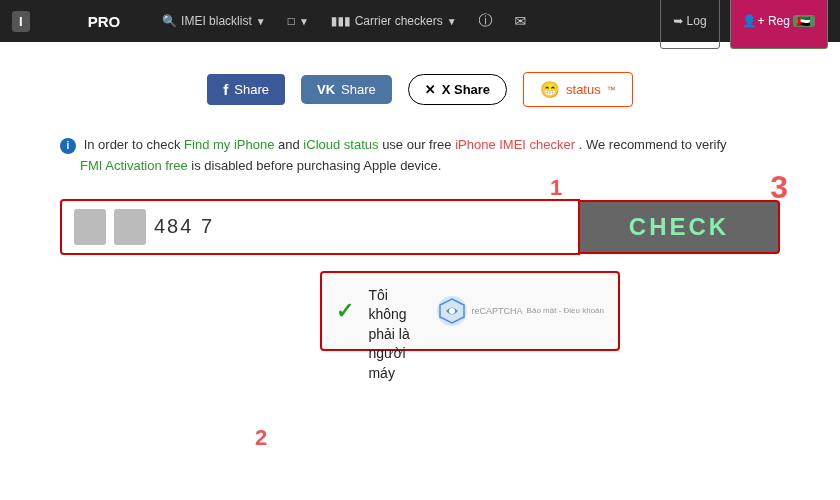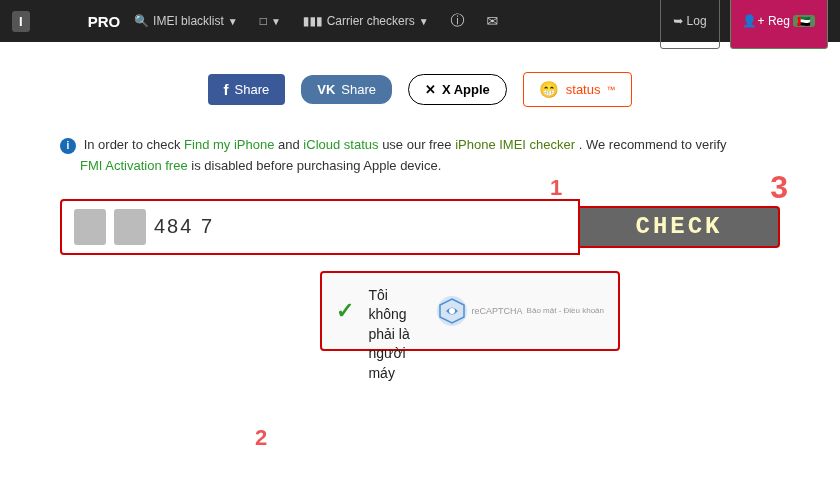--- a/index.html
+++ b/index.html
@@ -27,21 +27,21 @@
       font-weight: bold;
       font-size: 13px;
       padding: 3px 7px;
       border-radius: 3px;
       margin-right: 4px;
     }
     .nav-brand {
       color: #fff;
       font-weight: bold;
       font-size: 15px;
-      margin-right: 0;
+      margin-right: 28px;
       padding-left: 48px;
     }
     .nav-item {
       color: #ccc;
       font-size: 12px;
       display: flex;
       align-items: center;
       gap: 4px;
       padding: 4px 8px;
       cursor: pointer;
@@ -93,21 +93,21 @@
       cursor: pointer;
       display: flex;
       align-items: center;
       gap: 6px;
     }
     .share-vk {
       background: #4c75a3;
       color: #fff;
       border: none;
       padding: 7px 16px;
-      border-radius: 12px;
+      border-radius: 5px;
       font-size: 13px;
       cursor: pointer;
       display: flex;
       align-items: center;
       gap: 6px;
     }
     .share-x {
       background: #fff;
       color: #000;
       border: 1px solid #000;
@@ -134,21 +134,21 @@
     }
 
     
     .info-text {
       font-size: 13px;
       color: #333;
       line-height: 1.6;
       margin-bottom: 22px;
     }
     .info-text .link-green { color: #2a9a2a; text-decoration: none; }
-    .info-text .link-blue { color: #4d7c0f; text-decoration: none; }
+    .info-text .link-blue { color: #ef4444; text-decoration: none; }
     .info-icon {
       background: #1a6bb5;
       color: #fff;
       border-radius: 50%;
       width: 16px;
       height: 16px;
       display: inline-flex;
       align-items: center;
       justify-content: center;
       font-size: 10px;
@@ -192,31 +192,30 @@
       border: none;
       outline: none;
       font-size: 20px;
       color: #333;
       flex: 1;
       background: transparent;
       letter-spacing: 2px;
     }
     .check-btn {
       background: #666;
-      color: #fef9c3;
+      color: #86efac;
       border: 2px solid #c00;
       border-left: none;
       border-radius: 0 4px 4px 0;
-      height: 42px;
+      height: 54px;
       width: 200px;
       font-size: 24px;
       font-weight: bold;
       cursor: pointer;
       letter-spacing: 3px;
-      font-family: Liberation Mono, monospace;
     }
 
     
     .label-1 {
       position: absolute;
       top: -24px;
       left: 490px;
       font-size: 22px;
       font-weight: bold;
       color: #e55;
@@ -333,21 +332,21 @@
     <button class="share-fb">
       <span style="font-weight:bold;font-size:15px;">f</span>
       <span>Share</span>
     </button>
     <button class="share-vk">
       <span style="font-weight:bold;">VK</span>
       <span>Share</span>
     </button>
     <button class="share-x">
       <span style="font-weight:bold;font-size:13px;">✕</span>
-      <span>X Apple</span>
+      <span>X Share</span>
     </button>
     <button class="share-reddit">
       <span style="font-size:16px;">😁</span>
       <span>status</span>
       <span style="font-size:9px;vertical-align:super;">™</span>
     </button>
   </div>
 
   <div class="info-text">
     <span class="info-icon">i</span>

